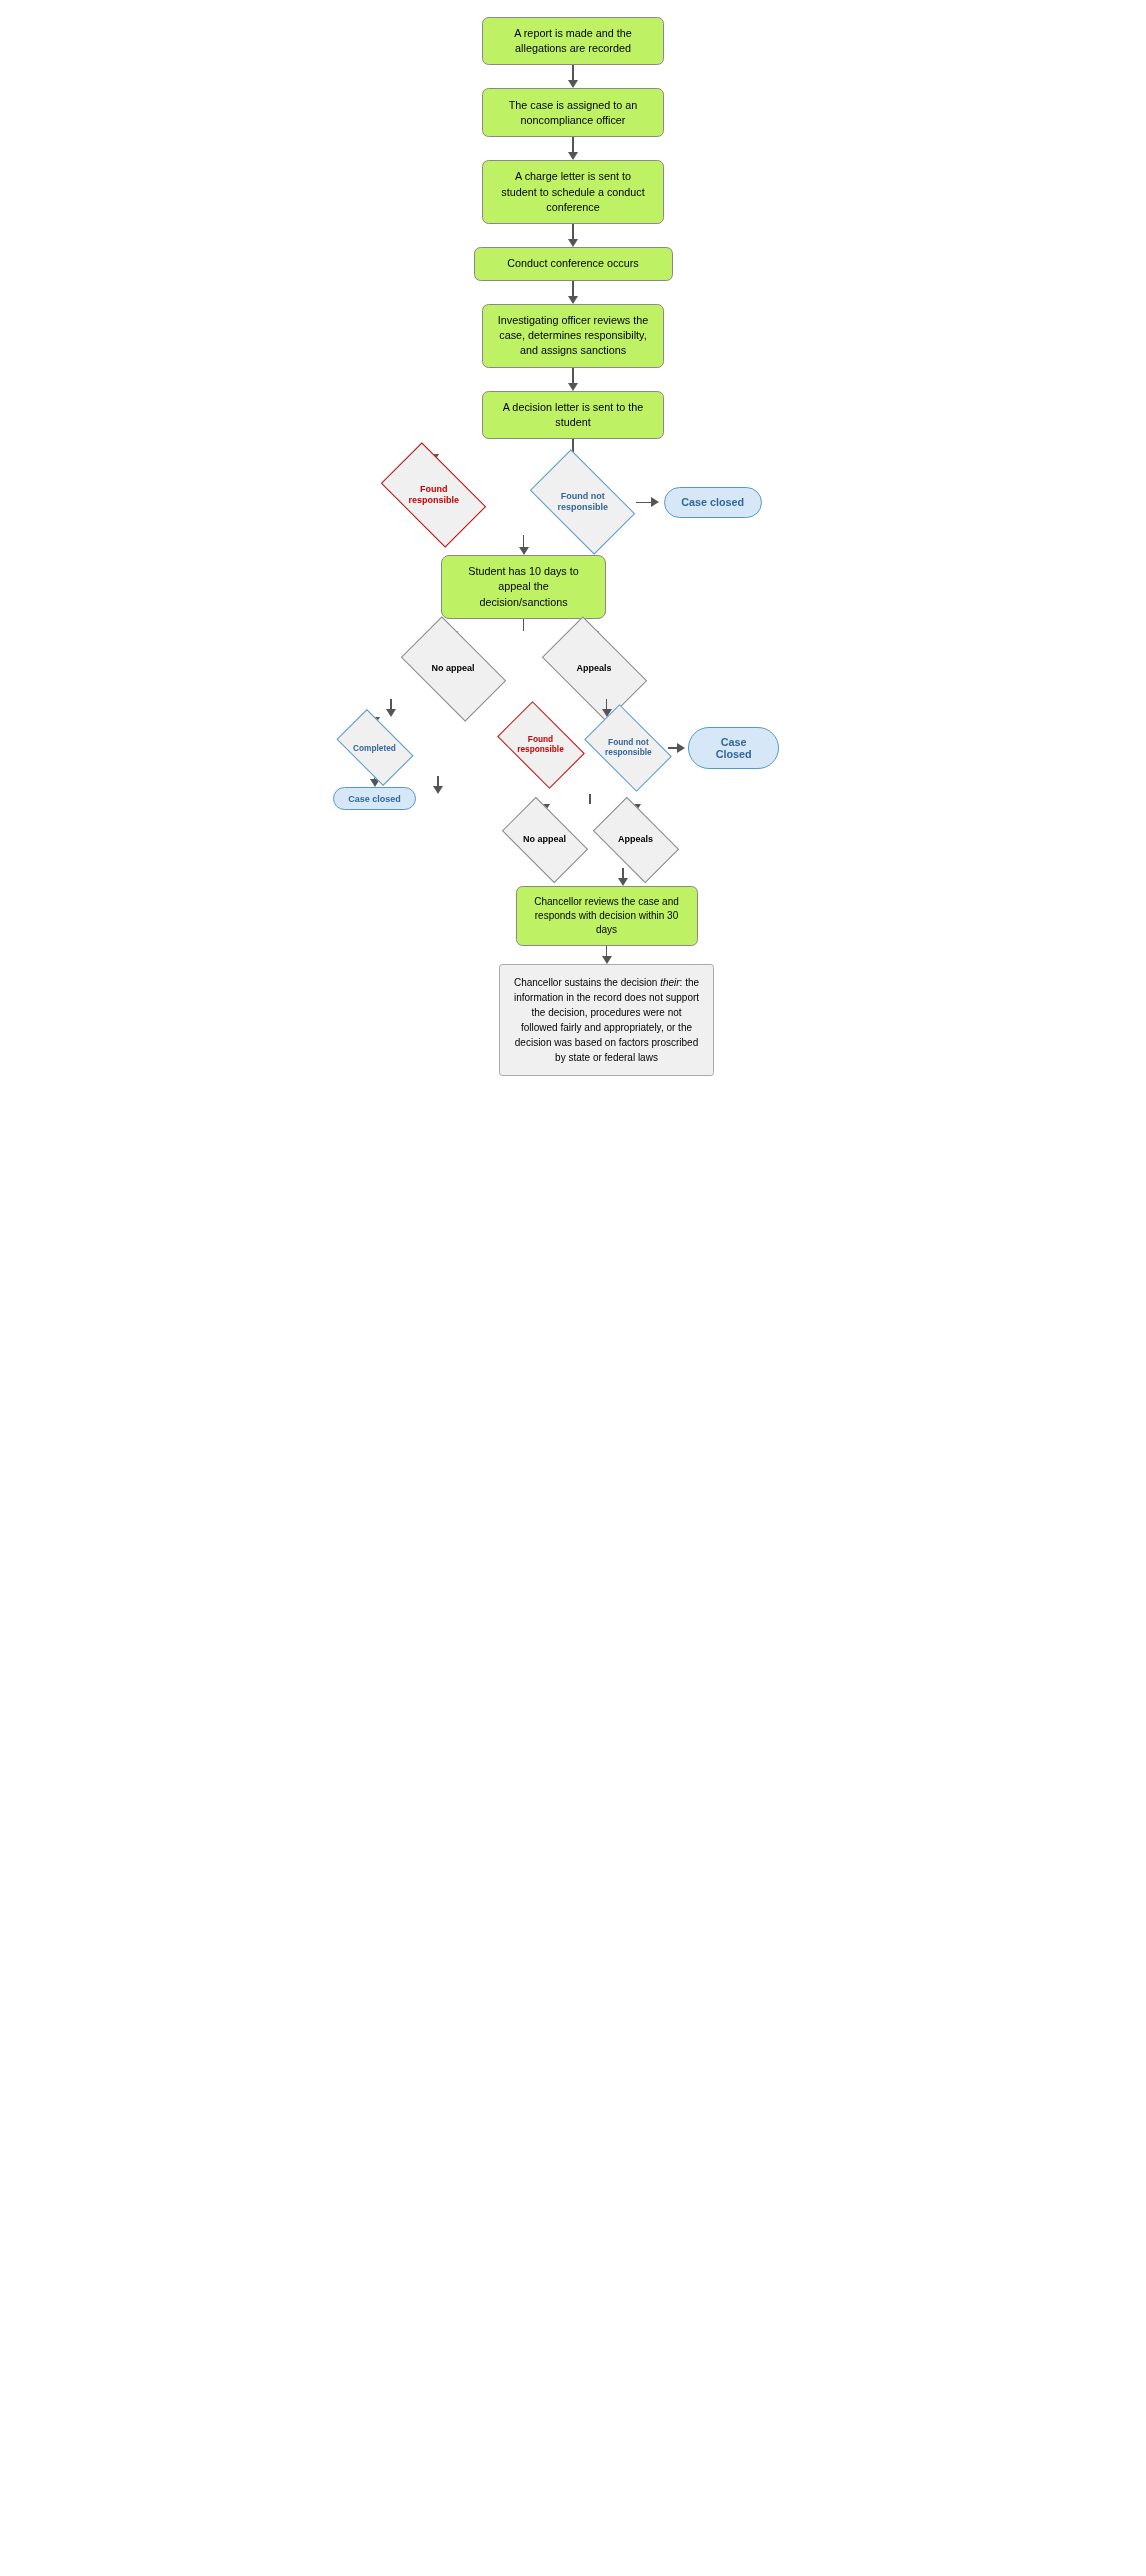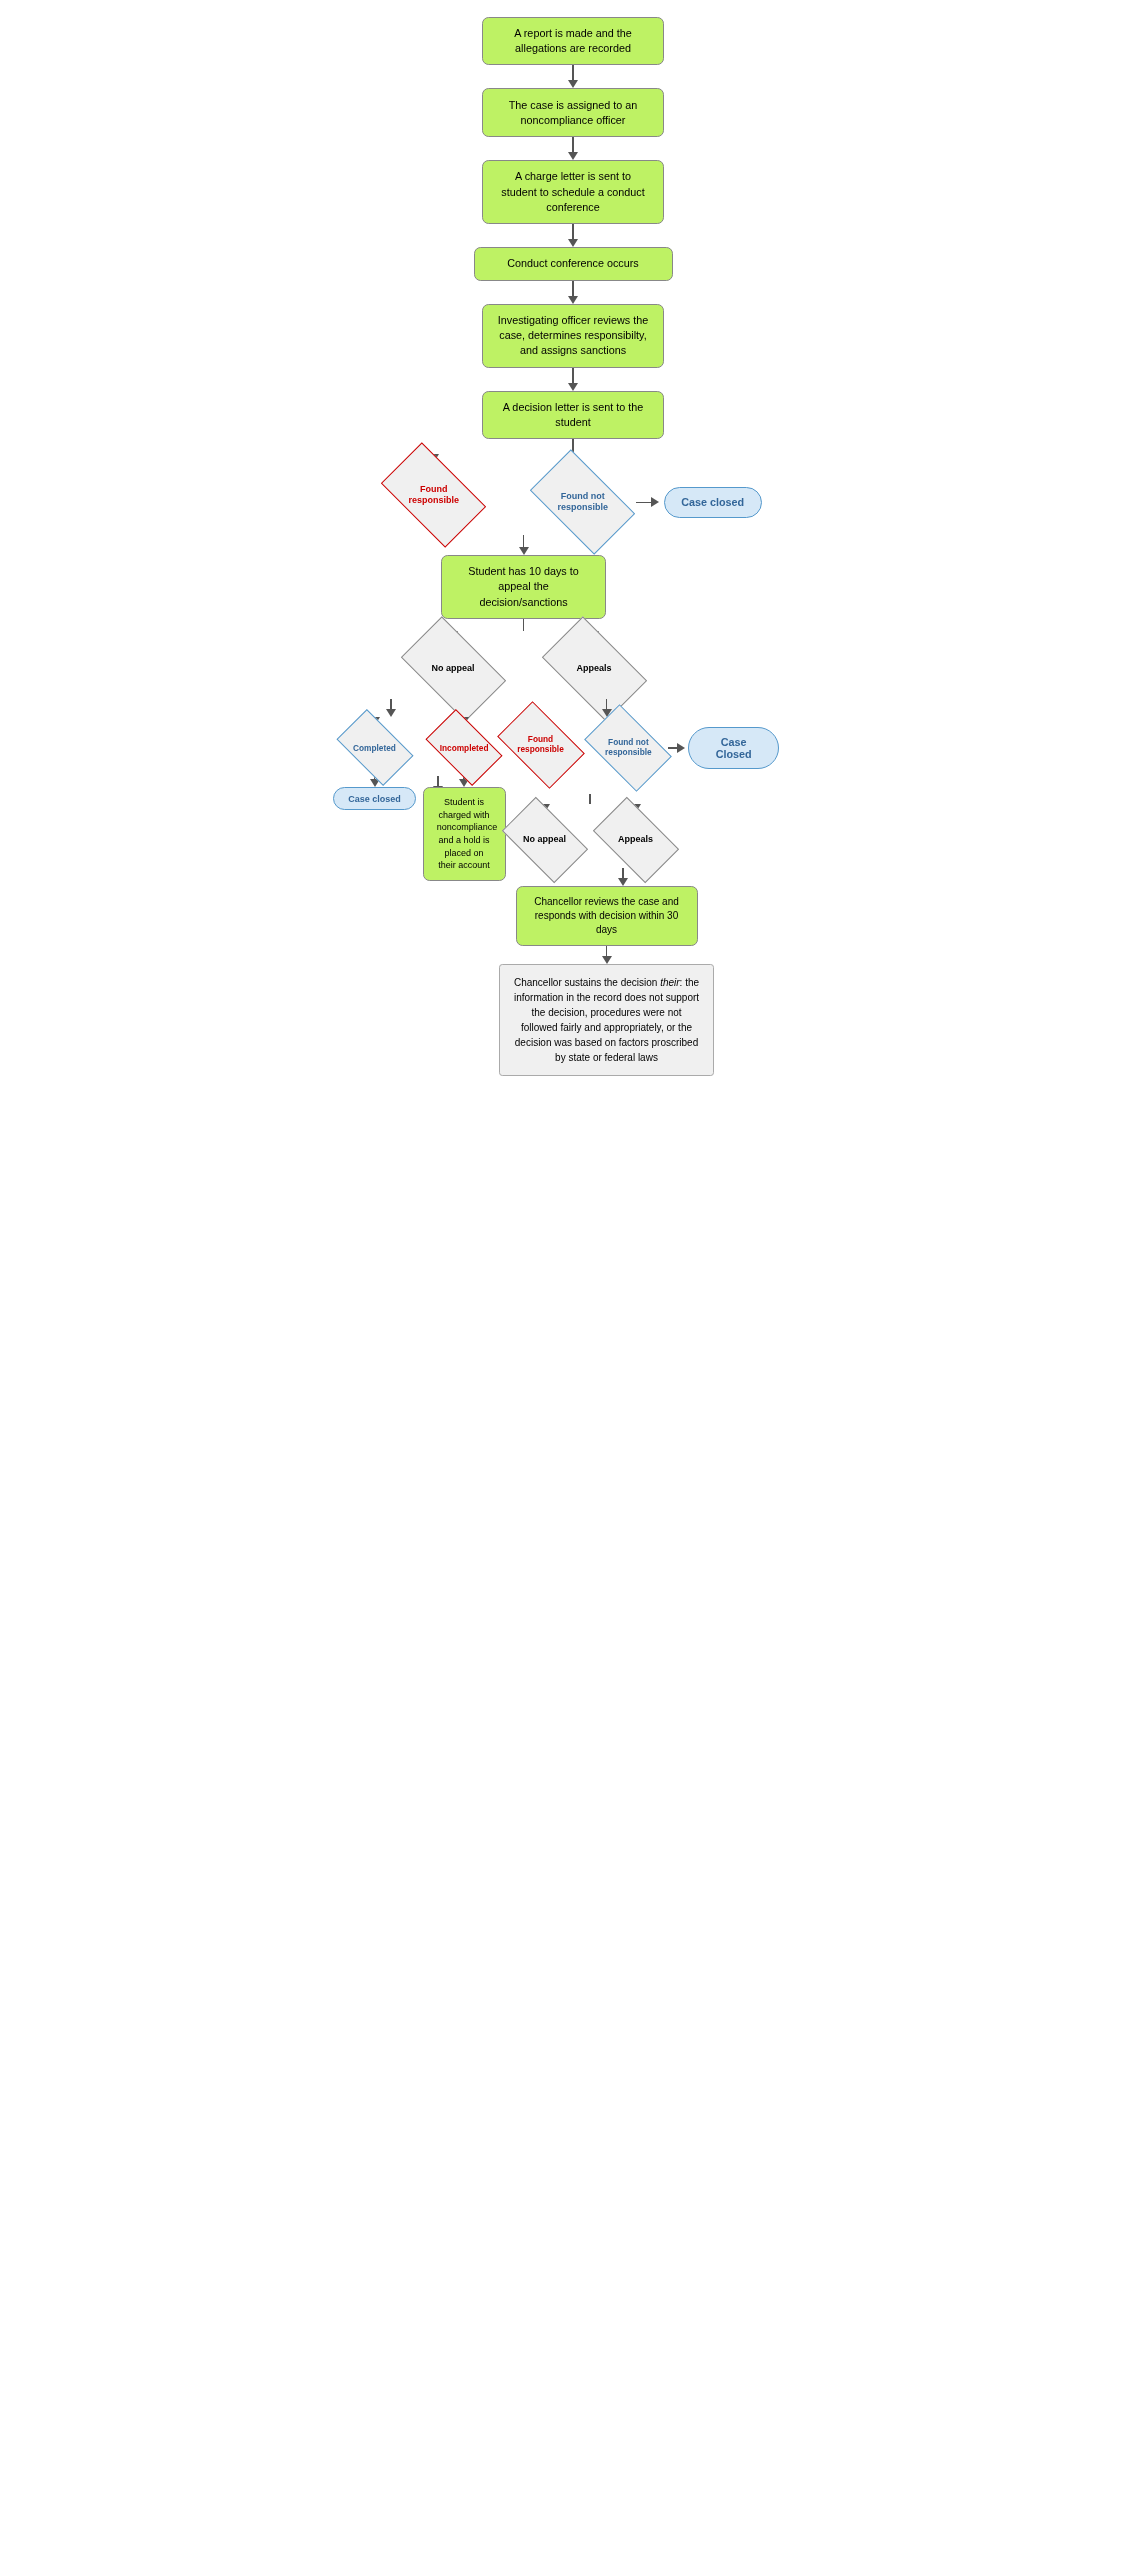--- a/index.html
+++ b/index.html
@@ -217,21 +217,21 @@
         </div>
       </div>
     </div>
   </div>
 
   <div class="connector" style="margin-left:-99px;">
     <div class="arrow-line" style="height:11.6px;"></div>
     <div class="arrow-down"></div>
   </div>
 
-  <div class="box" style="width:165px; margin-left:-99px;">
+  <div class="box" style="width:165px; margin-left:-99px;border-radius:8px;">
     <span>Student has 10 days to appeal the decision/sanctions</span>
   </div>
 
   <div class="connector" style="margin-left:-99px;">
     <div class="arrow-line" style="height:11.6px;"></div>
   </div>
 
   <div class="row" style="justify-content:center; align-items:flex-start; margin-left:-99px;">
 
     <div class="col" style="margin-right:50px;">
@@ -266,34 +266,20 @@
           <div style="position:relative; width:66px; height:46px; display:flex; align-items:center; justify-content:center;">
             <div class="diamond blue-border" style="width:66px; height:43px;"></div>
             <div class="diamond-label blue" style="z-index:2; position:absolute; font-size:8.3px; font-weight:bold; text-align:center;">Completed</div>
           </div>
           <div class="connector">
               <div class="arrow-line" style="height:8.3px;"></div>
               <div class="arrow-down"></div>
             </div>
           <div class="oval" style="font-size:9px; padding:5.8px 10px;">
             <span>Case closed</span>
-          </div>
-        </div>
-        <div class="col" style="margin-left:6.6px;">
-          <div class="arrow-down"></div>
-          <div style="position:relative; width:66px; height:46px; display:flex; align-items:center; justify-content:center;">
-            <div class="diamond red-border" style="width:66px; height:43px;"></div>
-            <div class="diamond-label red" style="z-index:2; position:absolute; font-size:8.3px; font-weight:bold; text-align:center;">Incompleted</div>
-          </div>
-          <div class="connector">
-              <div class="arrow-line" style="height:8.3px;"></div>
-              <div class="arrow-down"></div>
-            </div>
-          <div class="box" style="width:83px; font-size:9px;">
-            <span>Student is charged with noncompliance and a hold is placed on their account</span>
           </div>
         </div>
       </div>
     </div>
 
     <div class="col" style="width:215px;">
       <div class="connector">
           <div class="arrow-line" style="height:10px;"></div>
           <div class="arrow-down"></div>
         </div>

